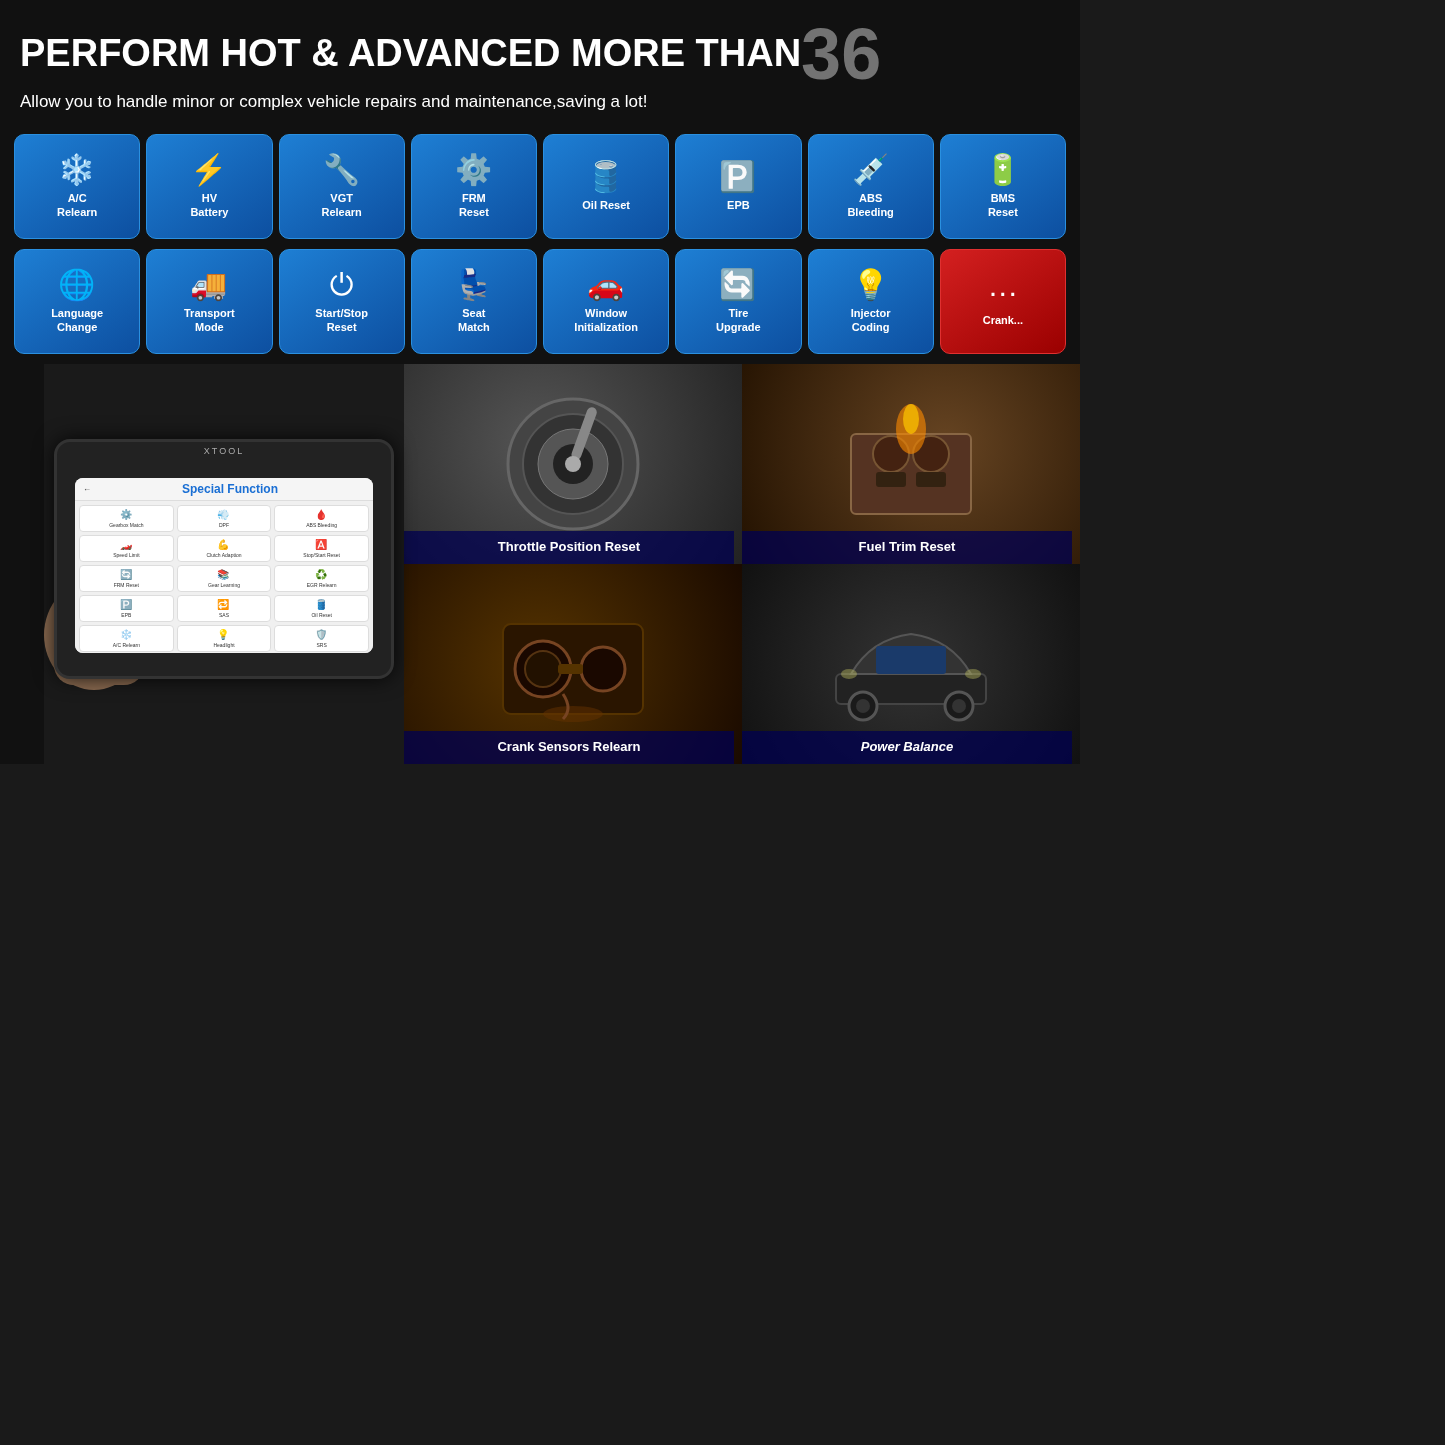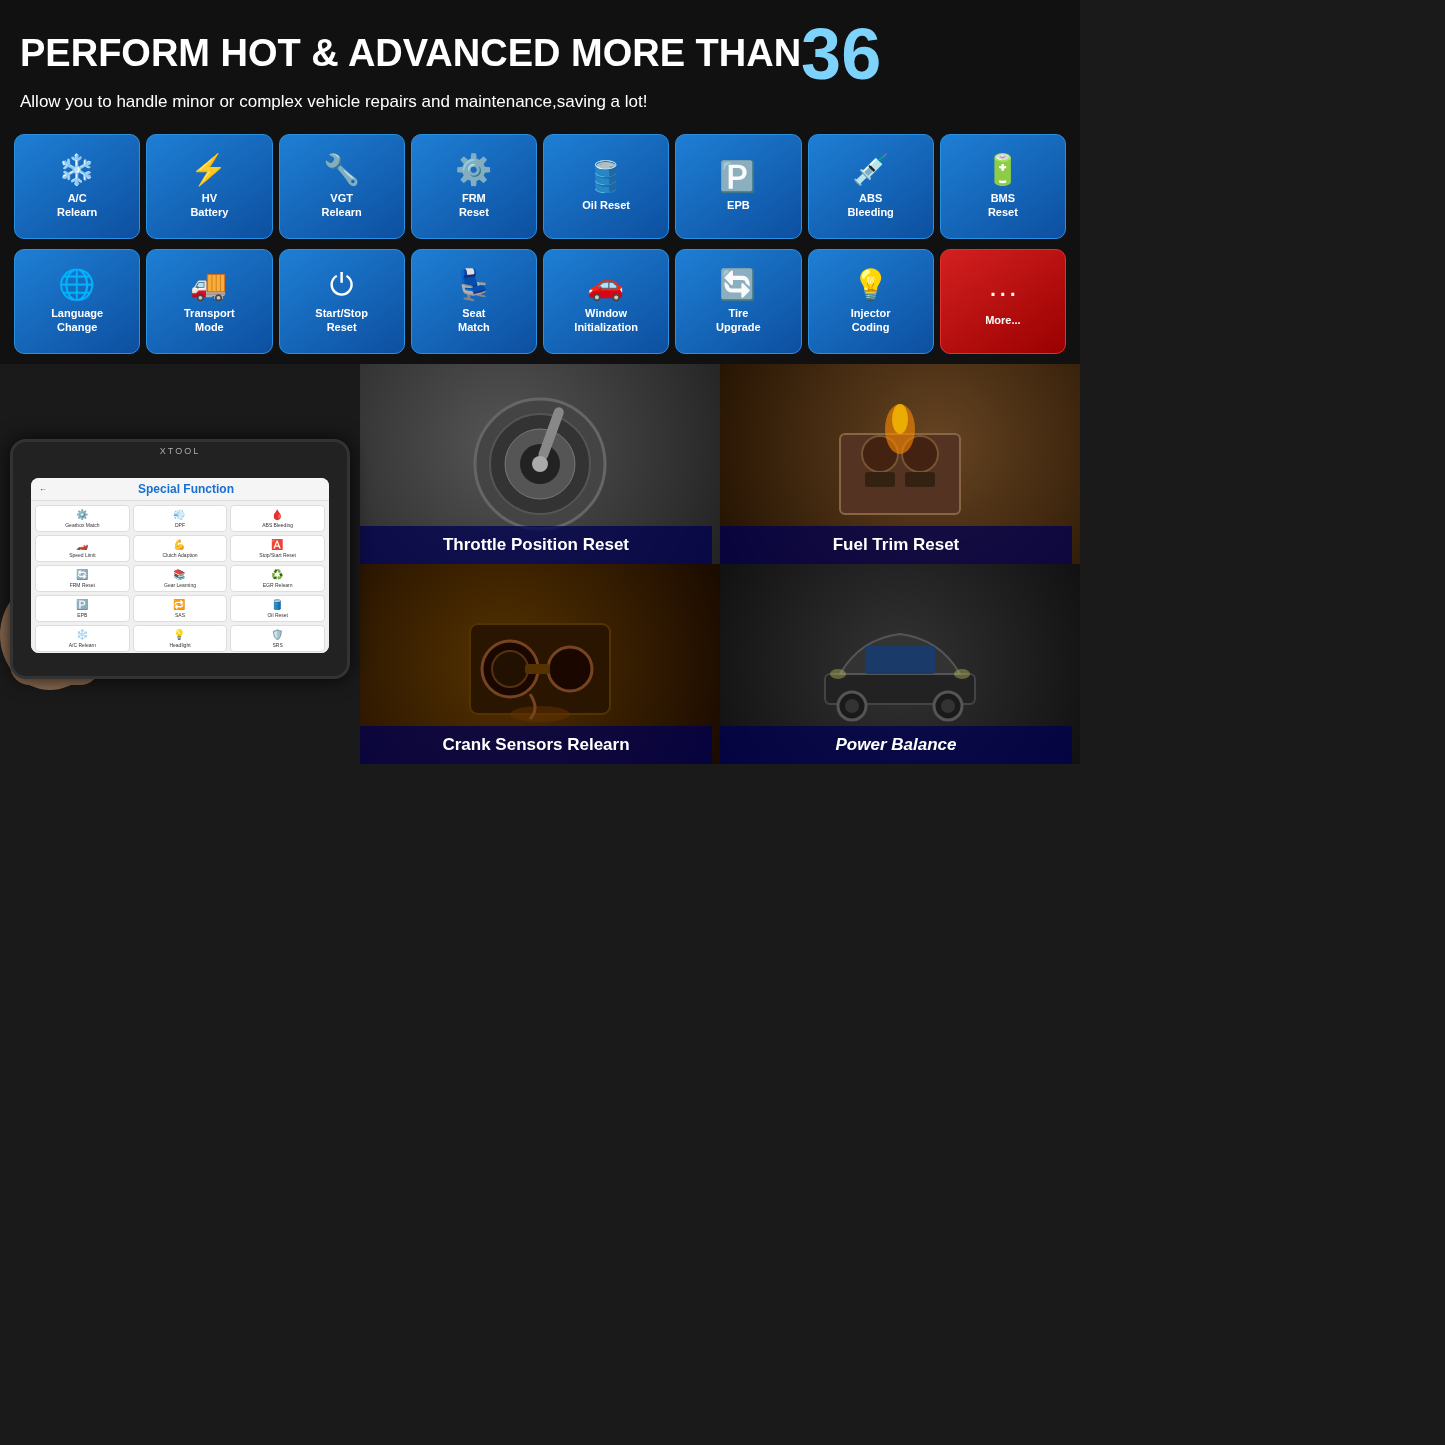--- a/index.html
+++ b/index.html
@@ -22,21 +22,21 @@
       color: white;
       text-transform: uppercase;
       line-height: 1.1;
       display: flex;
       align-items: center;
       gap: 0;
       flex-wrap: wrap;
     }
 
     .headline-number {
-      color: #7dd3fc;
+      color: #737373;
       font-size: 72px;
       font-weight: 900;
       line-height: 1;
     }
 
     .subheadline {
       color: #ffffff;
       font-size: 17px;
       line-height: 1.4;
     }
@@ -92,20 +92,21 @@
 
     .device-photo {
       grid-column: 1;
       grid-row: 1 / 3;
       background: #1a1a1a;
       display: flex;
       align-items: center;
       justify-content: center;
       padding: 10px;
       position: relative;
+      margin-left: 44px;
     }
 
     .device-mockup {
       width: 340px;
       height: 250px;
       background: #1a1a1a;
       position: relative;
     }
 
     .device-body {
@@ -186,21 +187,21 @@
       justify-content: center;
     }
 
     .photo-overlay {
       position: absolute;
       bottom: 0;
       left: 0;
       right: 8px;
       background: rgba(0,0,80,0.75);
       color: white;
-      font-size: 17px;
+      font-size: 13px;
       font-weight: bold;
       text-align: center;
       padding: 8px 4px;
       line-height: 1.3;
     }
 
     
     .throttle-bg {
       background: radial-gradient(circle at 40% 40%, #555, #222);
     }
@@ -286,21 +287,21 @@
     <div class="feature-tile">
       <div class="feature-icon">🔄</div>
       <div class="feature-label">Tire<br>Upgrade</div>
     </div>
     <div class="feature-tile">
       <div class="feature-icon">💡</div>
       <div class="feature-label">Injector<br>Coding</div>
     </div>
     <div class="feature-tile red">
       <div class="feature-icon">···</div>
-      <div class="feature-label">More...</div>
+      <div class="feature-label">Crank...</div>
     </div>
   </div>
 
 <div class="bottom-section">
 
   <div class="device-photo">
     <div class="device-mockup">
 
       <div style="position:absolute;bottom:-10px;left:-15px;z-index:2;">
         <svg width="120" height="160" viewBox="0 0 120 160">

